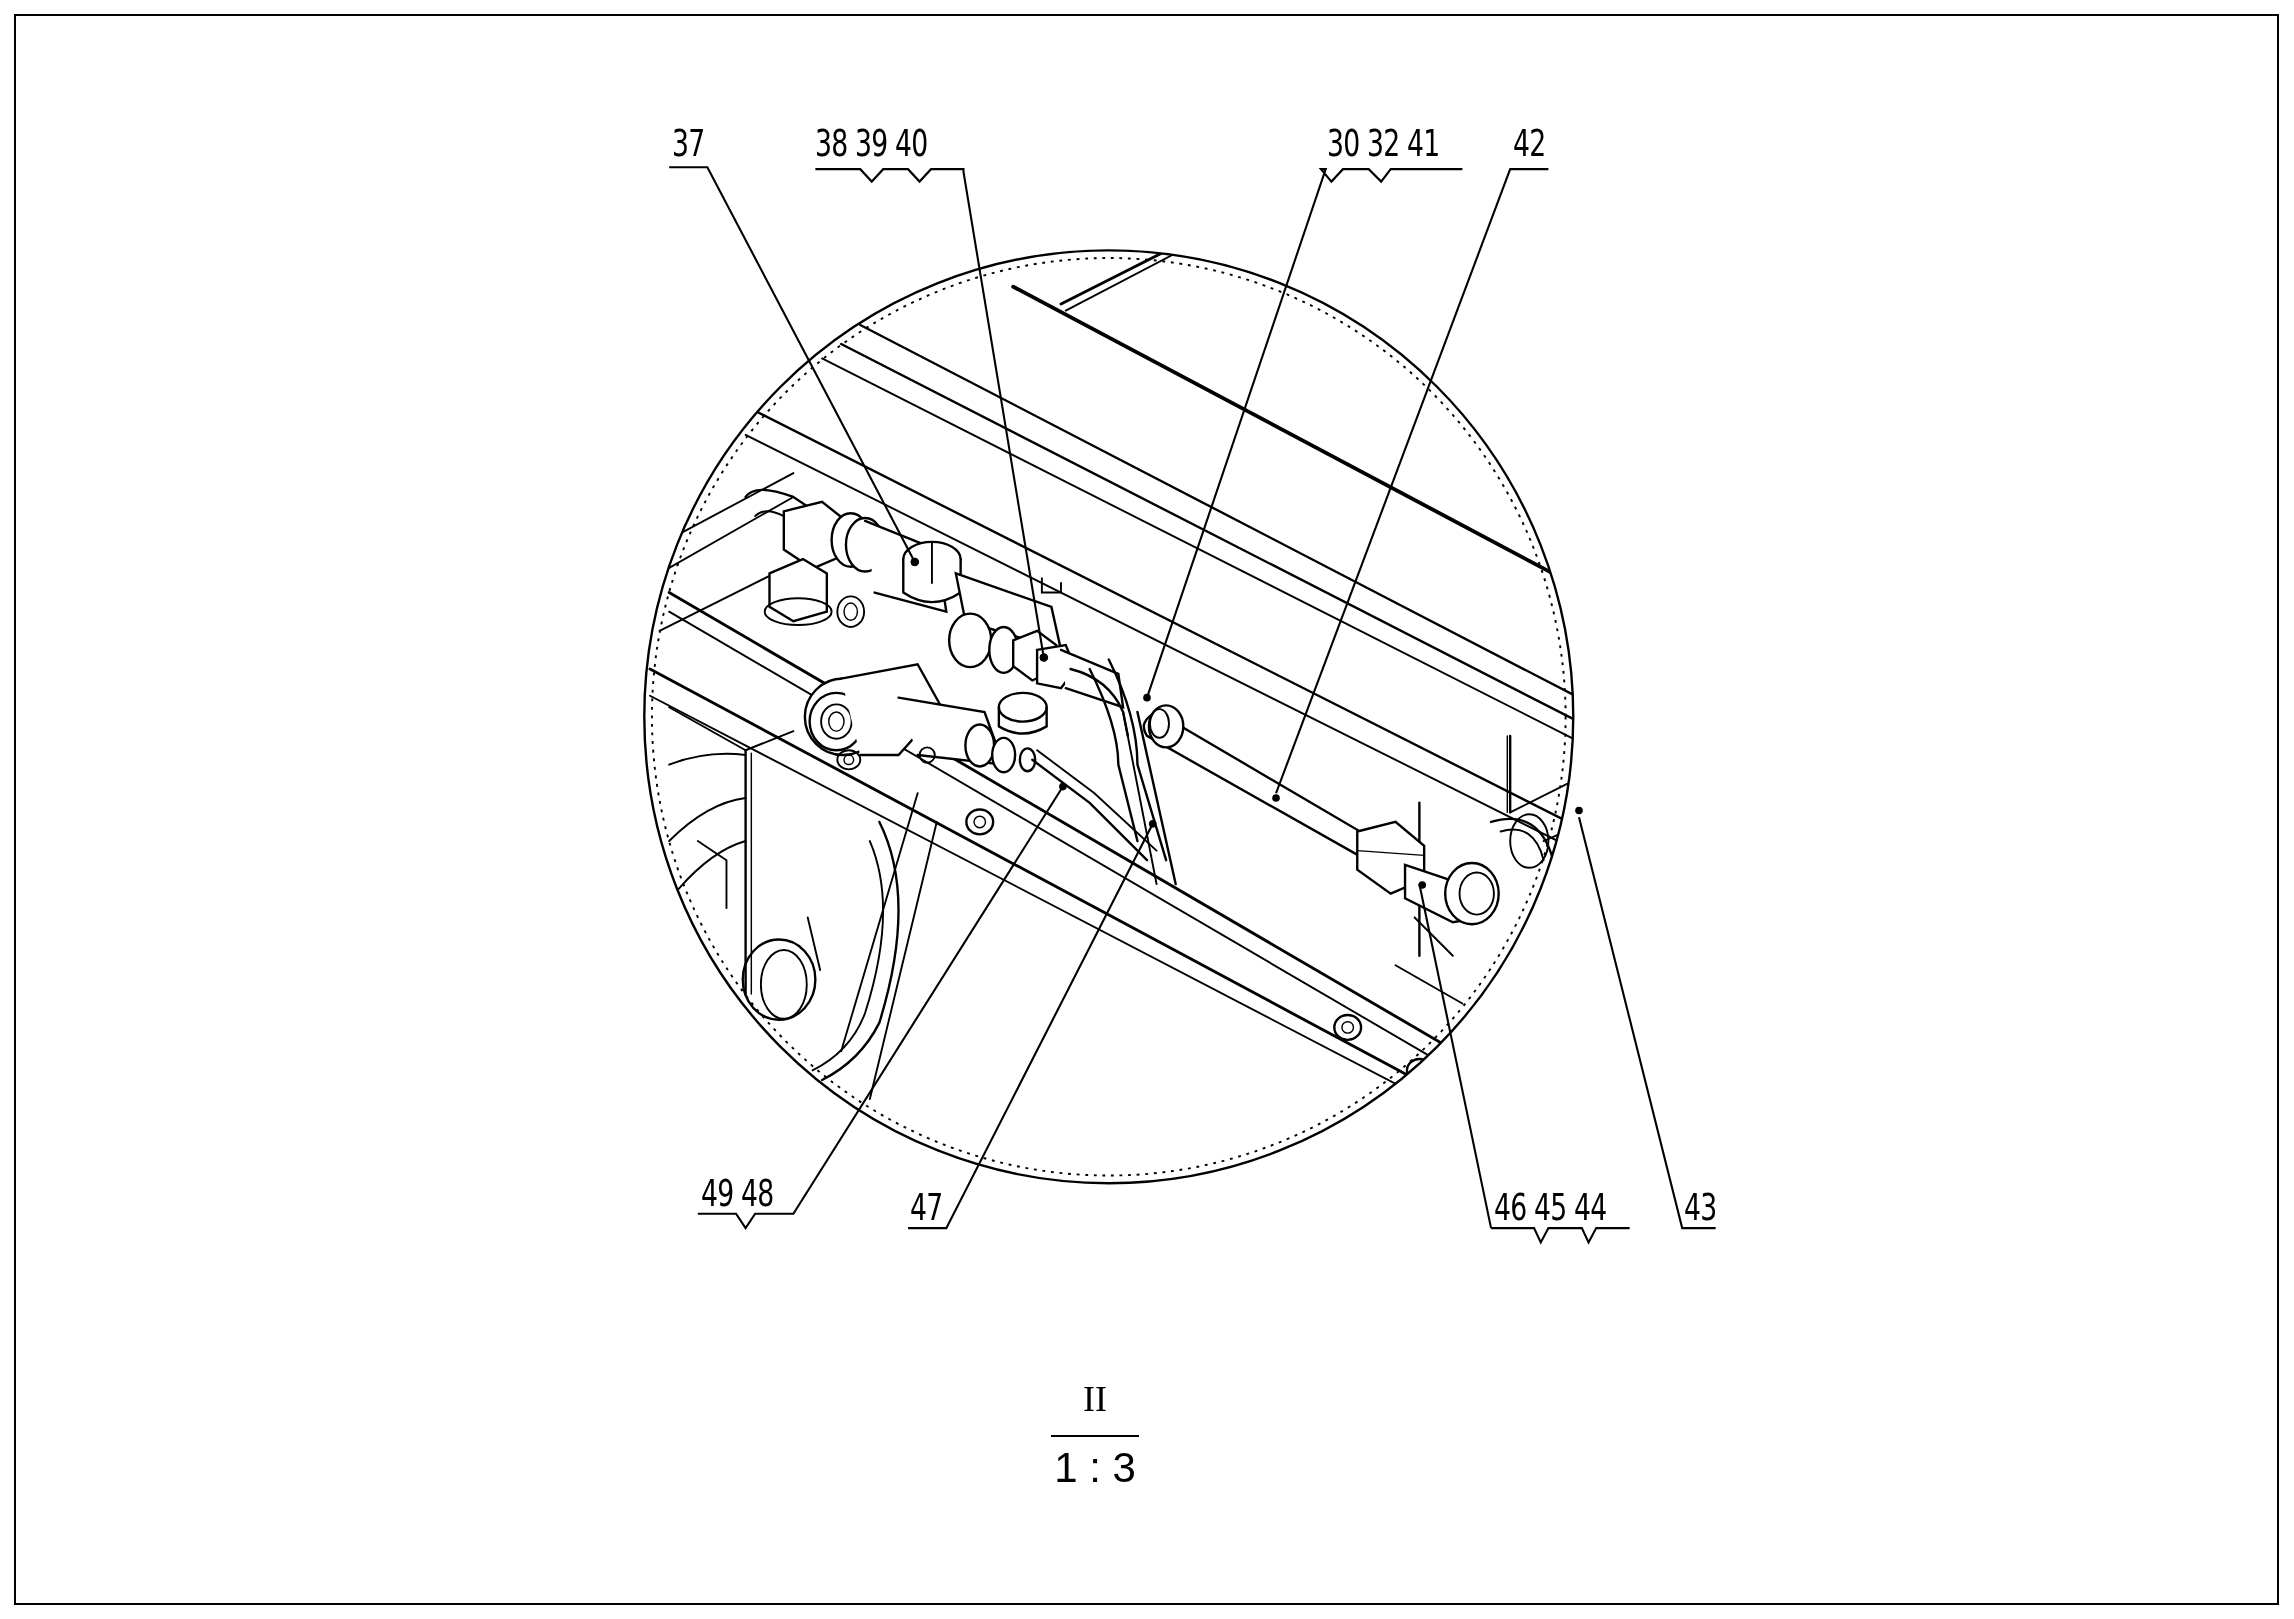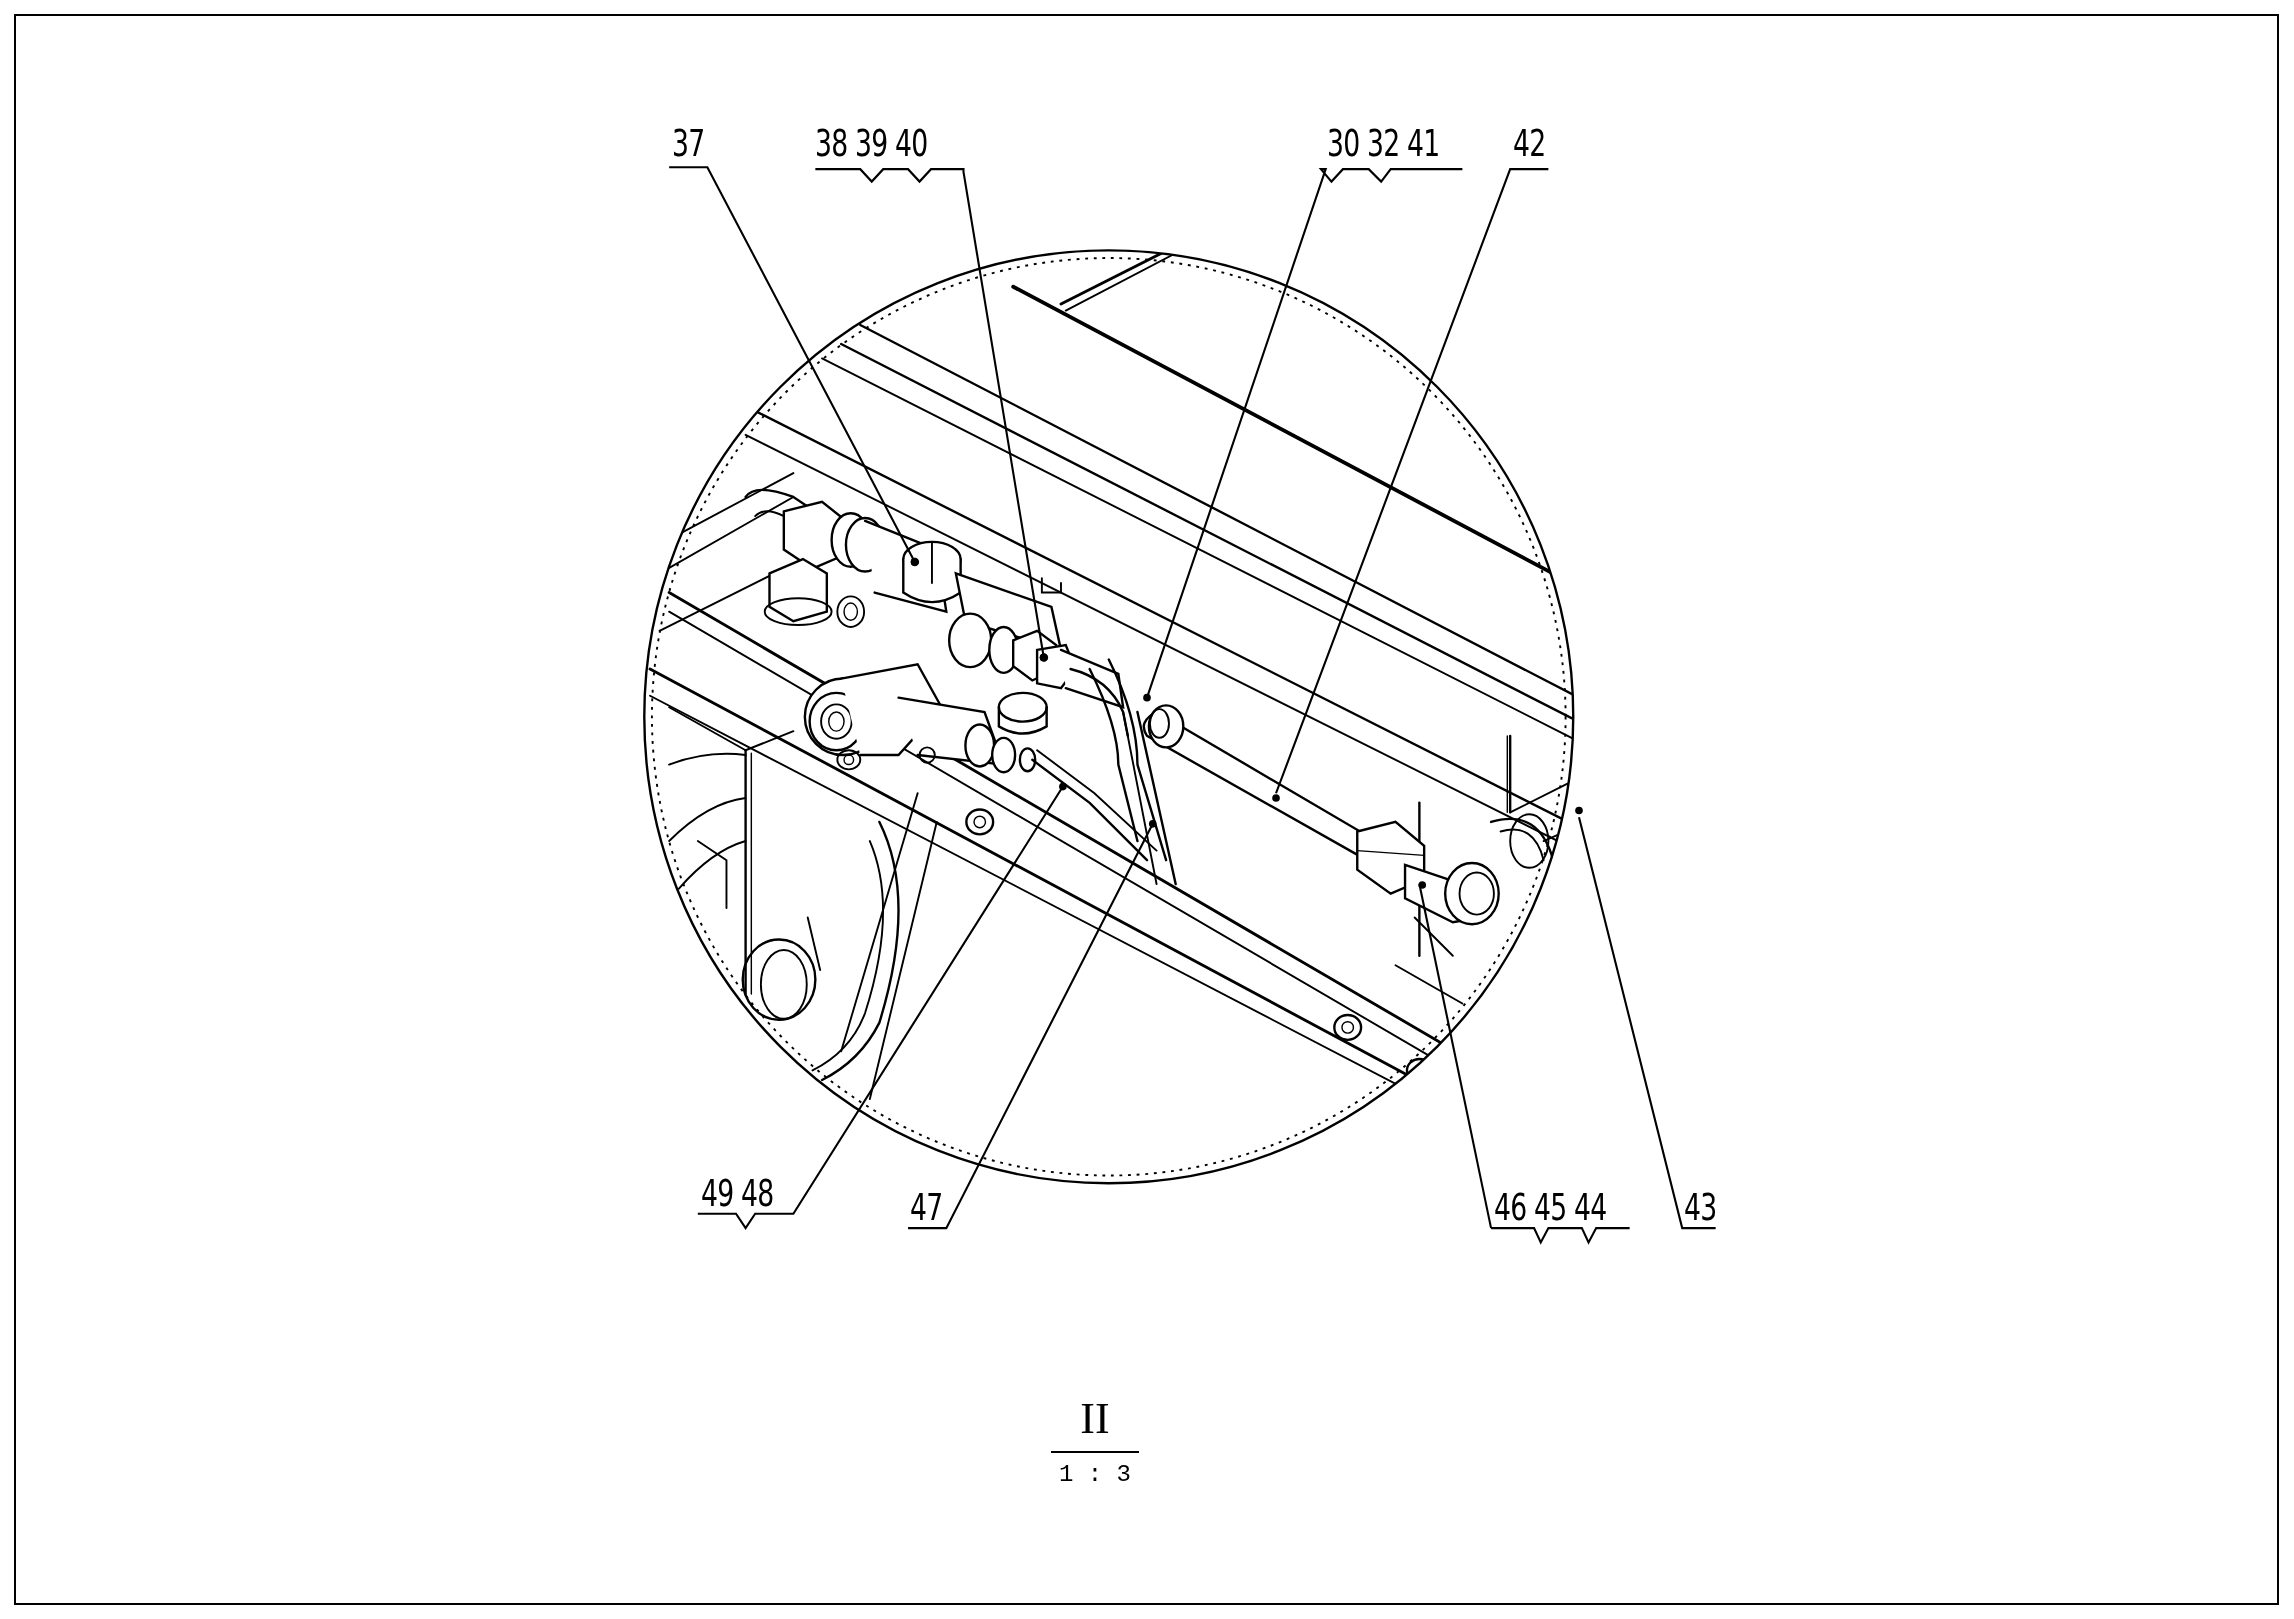--- a/index.html
+++ b/index.html
@@ -1,23 +1,23 @@
 <!DOCTYPE html>
 <html><head>
 <meta charset="utf-8">
 <style>
   html, body { margin: 0; padding: 0; background: #ffffff; }
   body { width: 2294px; height: 1619px; position: relative; overflow: hidden; font-family: "Liberation Sans", "DejaVu Sans", sans-serif; }
   .frame { position: absolute; left: 14.3px; top: 14.3px; width: 2265px; height: 1591px; border: 2.9px solid #000; box-sizing: border-box; }
   svg.drawing { position: absolute; left: 0; top: 0; width: 2294px; height: 1619px; }
   .callout { position: absolute; font-family: "DejaVu Sans Condensed", "DejaVu Sans", sans-serif; font-size: 38px; color: #000; line-height: 1; transform: scaleX(0.78); transform-origin: left top; white-space: nowrap; letter-spacing: -1px; }
   .scale-block { position: absolute; left: 1051px; top: 1381px; width: 88px; text-align: center; }
-  .scale-view { font-family: "Liberation Serif", "DejaVu Serif", serif; font-size: 44px; line-height: 1; display: block; height: 46px; margin-top: 16px; }
+  .scale-view { font-family: "Liberation Serif", "DejaVu Serif", serif; font-size: 36px; line-height: 1; display: block; height: 46px; }
   .scale-bar { display: block; height: 2.9px; background: #000; margin: 7.6px 0 9.6px 0; }
-  .scale-ratio { font-family: Liberation Mono, monospace; font-size: 24px; line-height: 1; display: block; }
+  .scale-ratio { font-family: Liberation Sans, sans-serif; font-size: 42px; line-height: 1; display: block; }
 </style>
 </head>
 <body>
 
 <div class="frame"></div>
 
 <svg class="drawing" viewBox="0 0 2400 1694" xmlns="http://www.w3.org/2000/svg">
   <defs>
     <clipPath id="circ">
       <ellipse cx="1160" cy="750" rx="486" ry="488"></ellipse>

